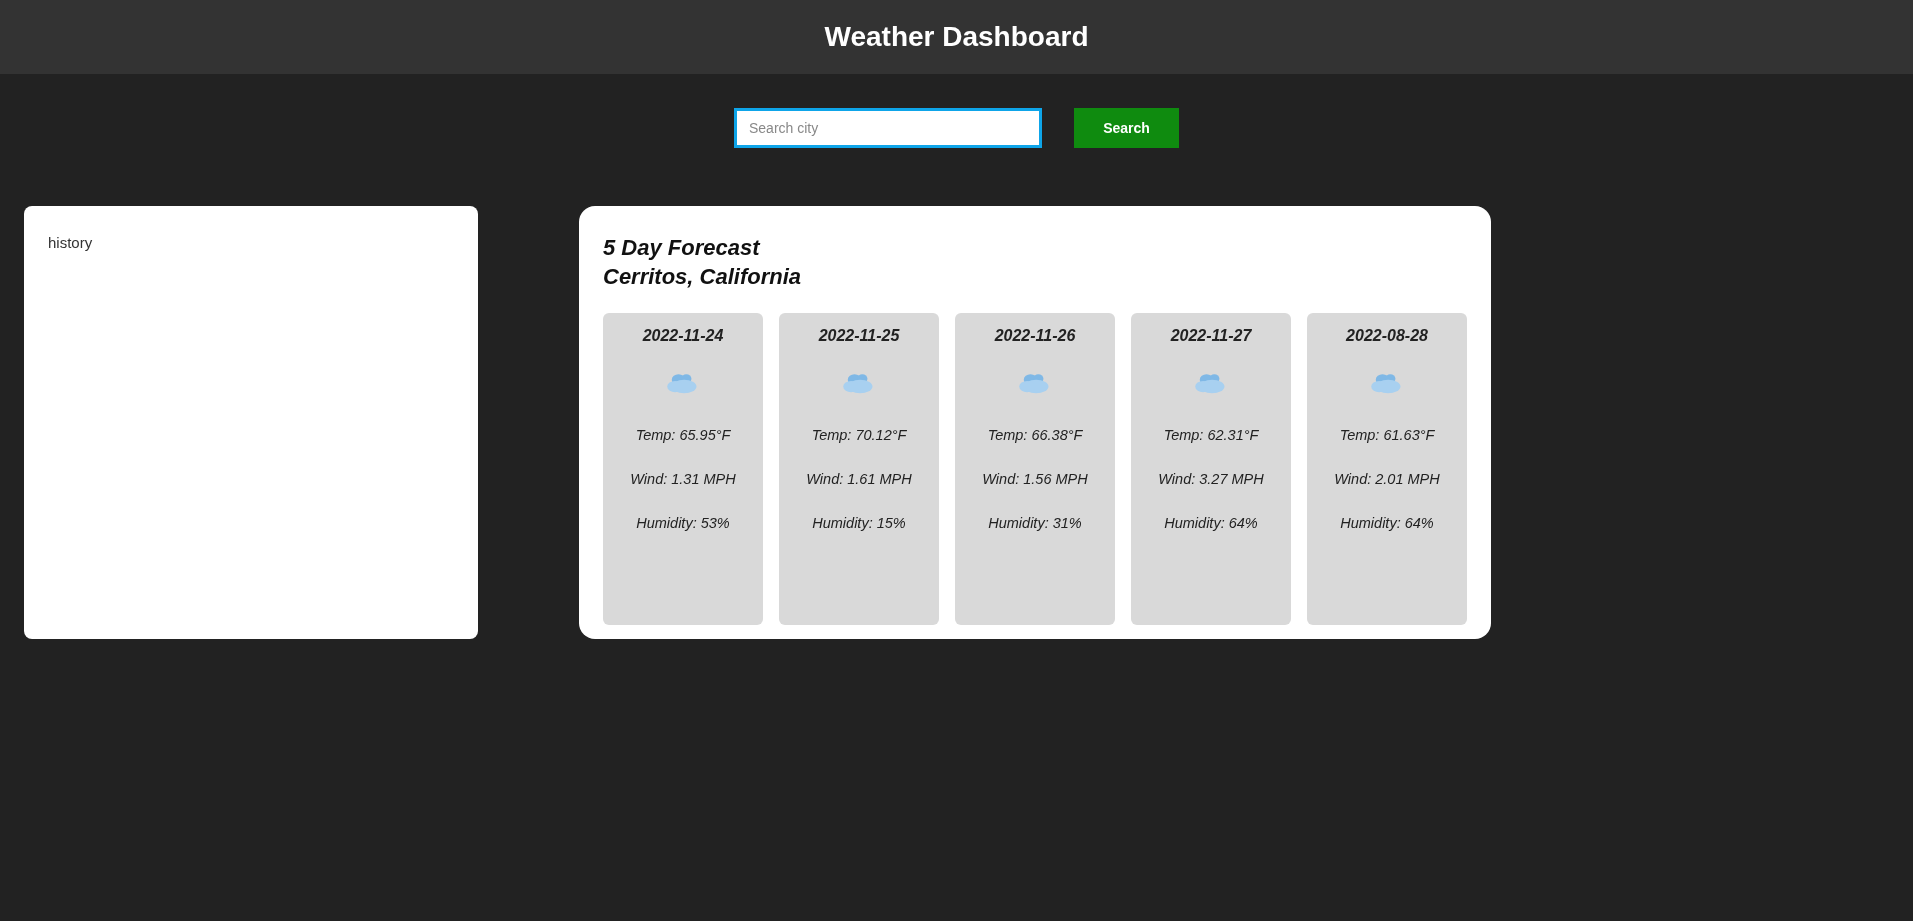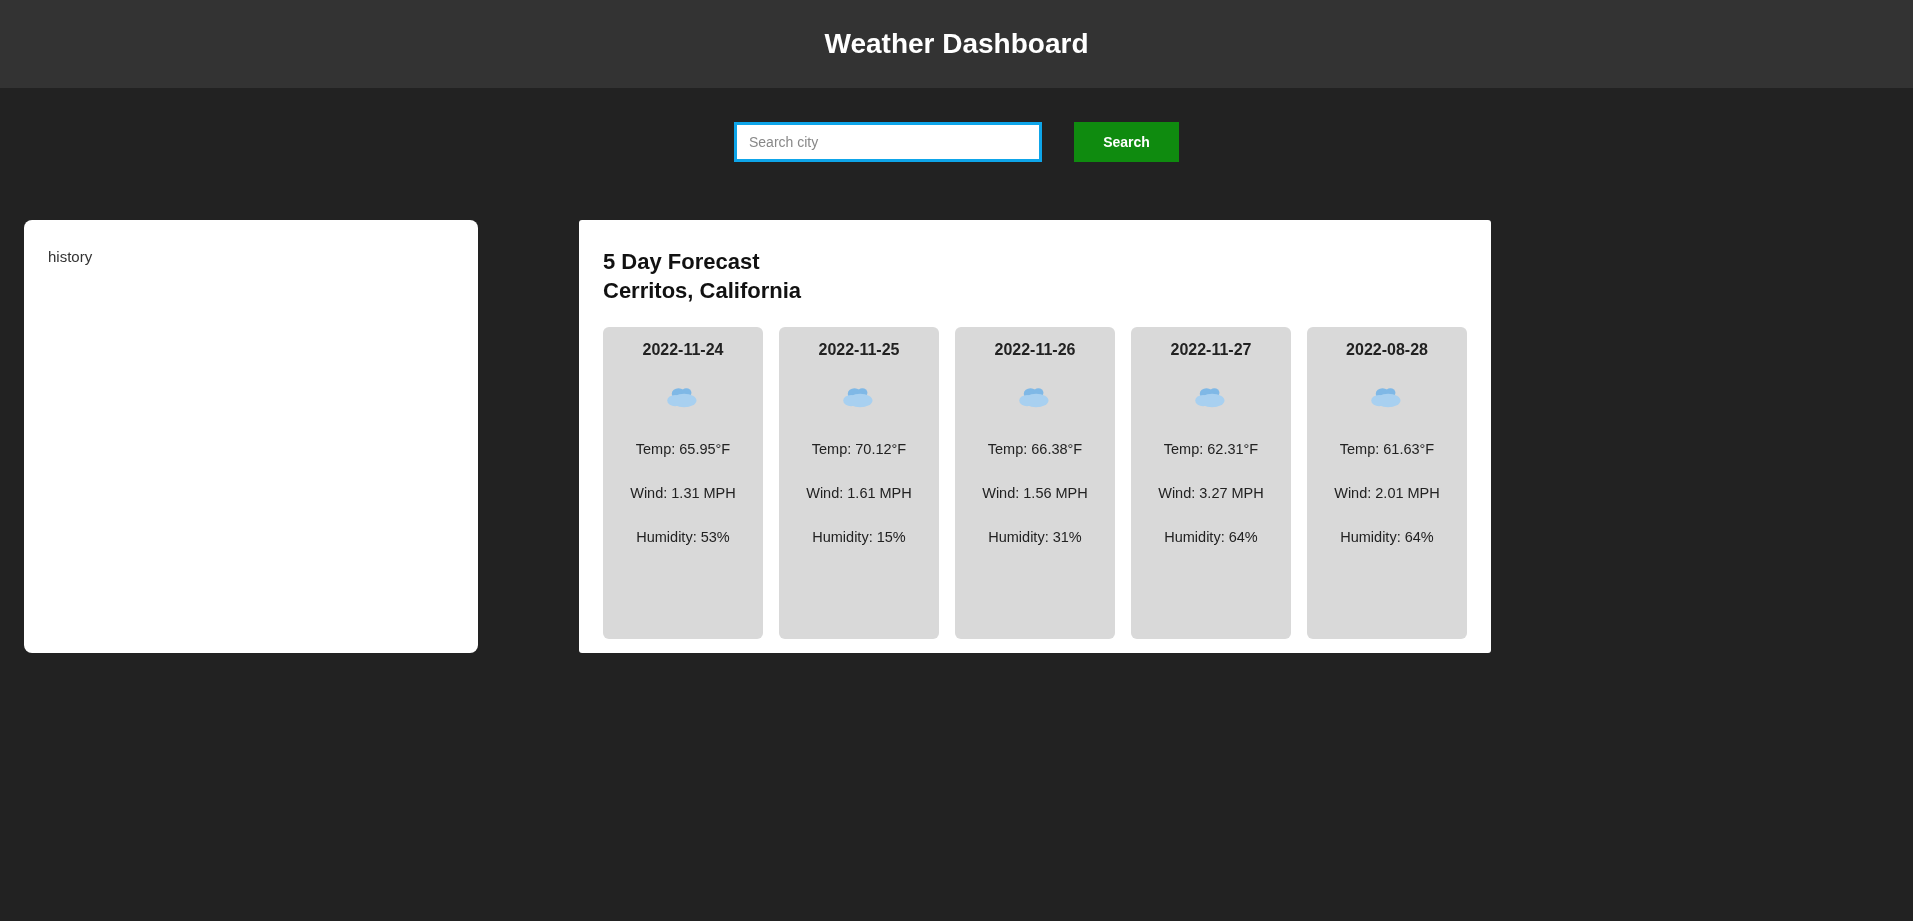--- a/index.html
+++ b/index.html
@@ -5,21 +5,21 @@
   * { box-sizing: border-box; margin: 0; padding: 0; }
   body {
     font-family: "Segoe UI", Arial, sans-serif;
     background: #222222;
     color: #111;
     width: 1913px;
     height: 921px;
   }
   .header {
     background: #333333;
-    height: 88px;
+    height: 74px;
     display: flex;
     align-items: center;
     justify-content: center;
   }
   .header h1 {
     color: #fff;
     font-size: 28px;
     font-weight: 700;
   }
   .search-row {
@@ -58,24 +58,25 @@
     background: #fff;
     border-radius: 8px;
     width: 454px;
     height: 433px;
     padding: 28px 24px;
     color: #333;
     font-size: 15px;
   }
   .forecast-panel {
     background: #fff;
-    border-radius: 3px;
+    border-radius: 16px;
     width: 912px;
     height: 433px;
     padding: 28px 24px;
+    font-style: italic;
   }
   .forecast-title {
     font-size: 22px;
     font-weight: 700;
     color: #111;
     line-height: 1.3;
   }
   .forecast-location {
     font-size: 22px;
     font-weight: 700;

